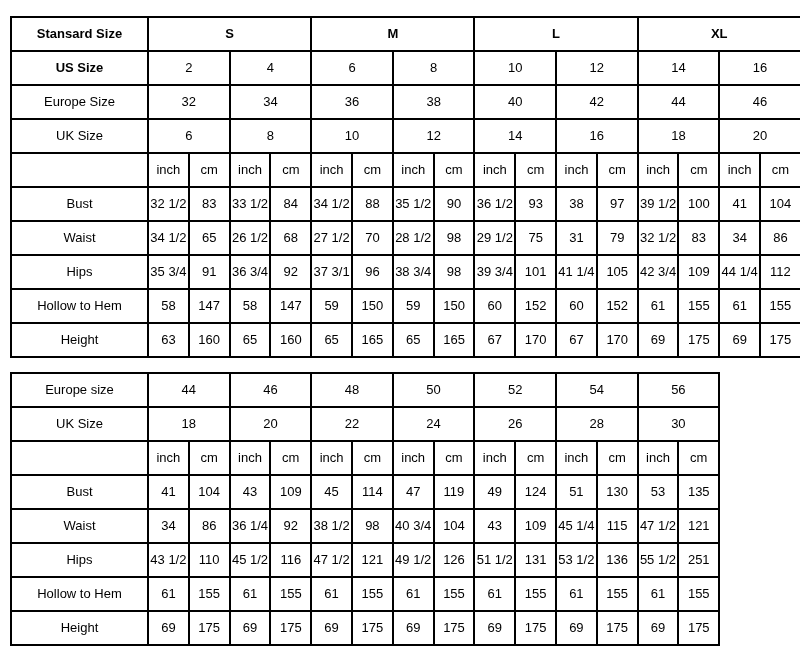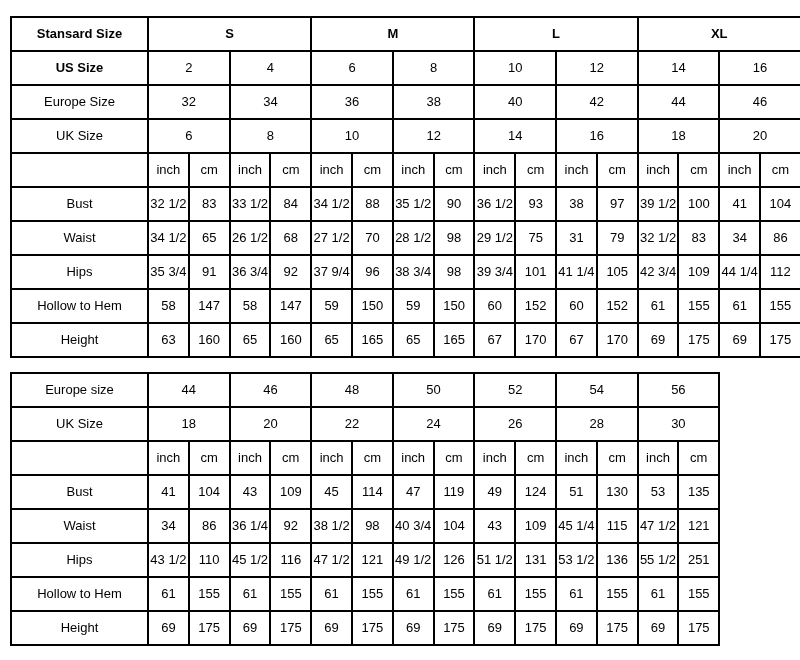--- a/index.html
+++ b/index.html
@@ -175,21 +175,21 @@
         <td>34</td>
         <td>86</td>
       </tr>
 
       <tr>
         <td class="label-cell">Hips</td>
         <td>35 3/4</td>
         <td>91</td>
         <td>36 3/4</td>
         <td>92</td>
-        <td>37 9/4</td>
+        <td>37 3/1</td>
         <td>96</td>
         <td>38 3/4</td>
         <td>98</td>
         <td>39 3/4</td>
         <td>101</td>
         <td>41 1/4</td>
         <td>105</td>
         <td>42 3/4</td>
         <td>109</td>
         <td>44 1/4</td>

